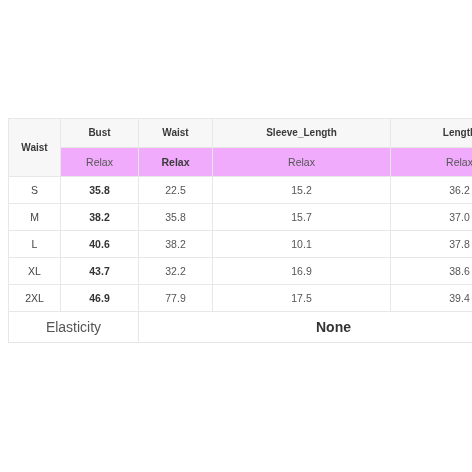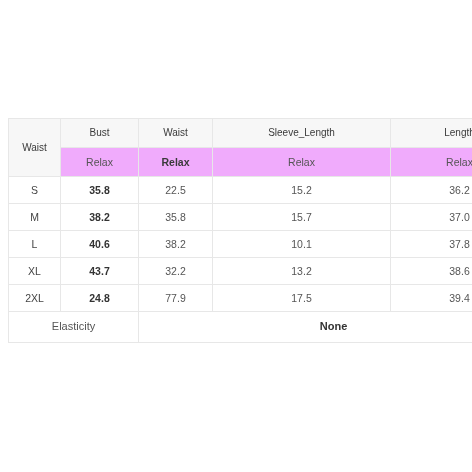--- a/index.html
+++ b/index.html
@@ -49,21 +49,21 @@
   td.size-cell {
     background: #f7f7f7;
     font-weight: bold;
     font-size: 9.5px;
     color: #444;
     height: 56px;
   }
 
   tr.head-row td {
     background: #f7f7f7;
-    font-weight: normal;
+    font-weight: bold;
     font-size: 10px;
     height: 28px;
     color: #3a3a3a;
   }
 
   tr.sub-row td {
     background: #f0abfc;
     font-size: 10.5px;
     height: 28px;
     color: #555;
@@ -81,21 +81,21 @@
   tr.data-row td.col-size {
     color: #444;
   }
   tr.data-row td.col-bust {
     color: #333;
     font-weight: bold;
   }
 
   tr.elastic-row td {
     height: 30px;
-    font-size: 11px;
+    font-size: 14px;
     color: #555;
   }
   tr.elastic-row td.elastic-value {
     color: #333;
     font-weight: bold;
   }
 </style>
 </head>
 <body>
 
@@ -145,27 +145,27 @@
         <td class="col-bust">40.6</td>
         <td>38.2</td>
         <td>10.1</td>
         <td>37.8</td>
       </tr>
 
       <tr class="data-row">
         <td class="col-size">XL</td>
         <td class="col-bust">43.7</td>
         <td>32.2</td>
-        <td>13.2</td>
+        <td>16.9</td>
         <td>38.6</td>
       </tr>
 
       <tr class="data-row">
         <td class="col-size">2XL</td>
-        <td class="col-bust">24.8</td>
+        <td class="col-bust">46.9</td>
         <td>77.9</td>
         <td>17.5</td>
         <td>39.4</td>
       </tr>
 
       <tr class="elastic-row">
         <td colspan="2">Elasticity</td>
         <td class="elastic-value" colspan="3">None</td>
       </tr>
     </tbody>

